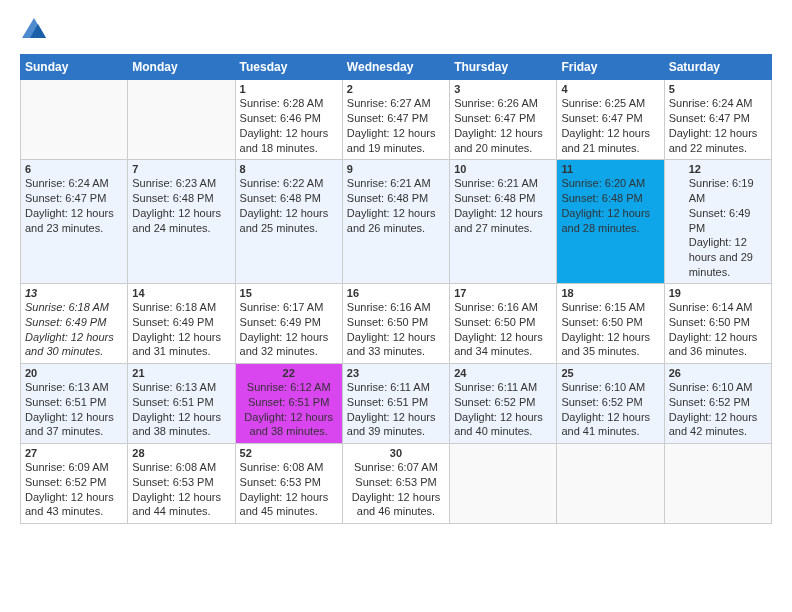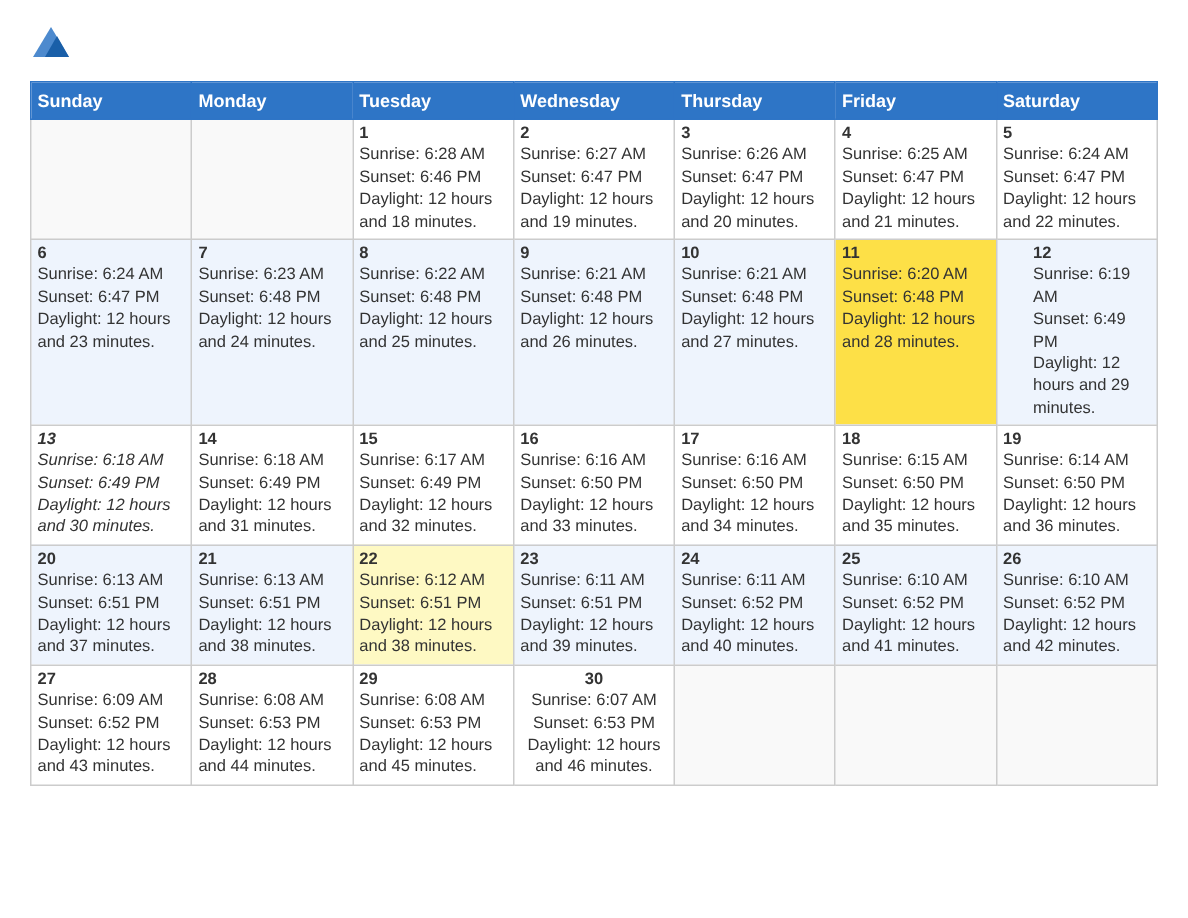--- a/index.html
+++ b/index.html
@@ -158,21 +158,21 @@
             <div class="day-info">Sunrise: 6:22 AM<br>Sunset: 6:48 PM<br>Daylight: 12 hours and 25 minutes.</div>
           </td>
           <td style="background: rgb(238, 244, 253);">
             <span class="day-num">9</span>
             <div class="day-info">Sunrise: 6:21 AM<br>Sunset: 6:48 PM<br>Daylight: 12 hours and 26 minutes.</div>
           </td>
           <td style="background: rgb(238, 244, 253); margin-left: 18px;">
             <span class="day-num">10</span>
             <div class="day-info">Sunrise: 6:21 AM<br>Sunset: 6:48 PM<br>Daylight: 12 hours and 27 minutes.</div>
           </td>
-          <td style="background: #fde047; margin-top: 12px;">
+          <td style="background: #0ea5e9; margin-top: 12px;">
             <span class="day-num">11</span>
             <div class="day-info">Sunrise: 6:20 AM<br>Sunset: 6:48 PM<br>Daylight: 12 hours and 28 minutes.</div>
           </td>
           <td style="background: rgb(238, 244, 253); padding-left: 24px;">
             <span class="day-num">12</span>
             <div class="day-info">Sunrise: 6:19 AM<br>Sunset: 6:49 PM<br>Daylight: 12 hours and 29 minutes.</div>
           </td>
         </tr>
         <tr>
           <td style="background: rgb(255, 255, 255); font-style: italic;">
@@ -206,21 +206,21 @@
         </tr>
         <tr>
           <td style="background: rgb(238, 244, 253);">
             <span class="day-num">20</span>
             <div class="day-info">Sunrise: 6:13 AM<br>Sunset: 6:51 PM<br>Daylight: 12 hours and 37 minutes.</div>
           </td>
           <td style="background: rgb(238, 244, 253);">
             <span class="day-num">21</span>
             <div class="day-info">Sunrise: 6:13 AM<br>Sunset: 6:51 PM<br>Daylight: 12 hours and 38 minutes.</div>
           </td>
-          <td style="background: #fef9c3;">
+          <td style="background: #d946ef; text-align: center;">
             <span class="day-num">22</span>
             <div class="day-info">Sunrise: 6:12 AM<br>Sunset: 6:51 PM<br>Daylight: 12 hours and 38 minutes.</div>
           </td>
           <td style="background: rgb(238, 244, 253);">
             <span class="day-num">23</span>
             <div class="day-info">Sunrise: 6:11 AM<br>Sunset: 6:51 PM<br>Daylight: 12 hours and 39 minutes.</div>
           </td>
           <td style="background: rgb(238, 244, 253);">
             <span class="day-num">24</span>
             <div class="day-info">Sunrise: 6:11 AM<br>Sunset: 6:52 PM<br>Daylight: 12 hours and 40 minutes.</div>
@@ -237,21 +237,21 @@
         <tr>
           <td style="background: rgb(255, 255, 255);">
             <span class="day-num">27</span>
             <div class="day-info">Sunrise: 6:09 AM<br>Sunset: 6:52 PM<br>Daylight: 12 hours and 43 minutes.</div>
           </td>
           <td style="background: rgb(255, 255, 255);">
             <span class="day-num">28</span>
             <div class="day-info">Sunrise: 6:08 AM<br>Sunset: 6:53 PM<br>Daylight: 12 hours and 44 minutes.</div>
           </td>
           <td style="background: rgb(255, 255, 255);">
-            <span class="day-num">29</span>
+            <span class="day-num">52</span>
             <div class="day-info">Sunrise: 6:08 AM<br>Sunset: 6:53 PM<br>Daylight: 12 hours and 45 minutes.</div>
           </td>
           <td style="background: rgb(255, 255, 255); text-align: center;">
             <span class="day-num">30</span>
             <div class="day-info">Sunrise: 6:07 AM<br>Sunset: 6:53 PM<br>Daylight: 12 hours and 46 minutes.</div>
           </td>
           <td class="empty"></td>
           <td class="empty"></td>
           <td class="empty"></td>
         </tr>

